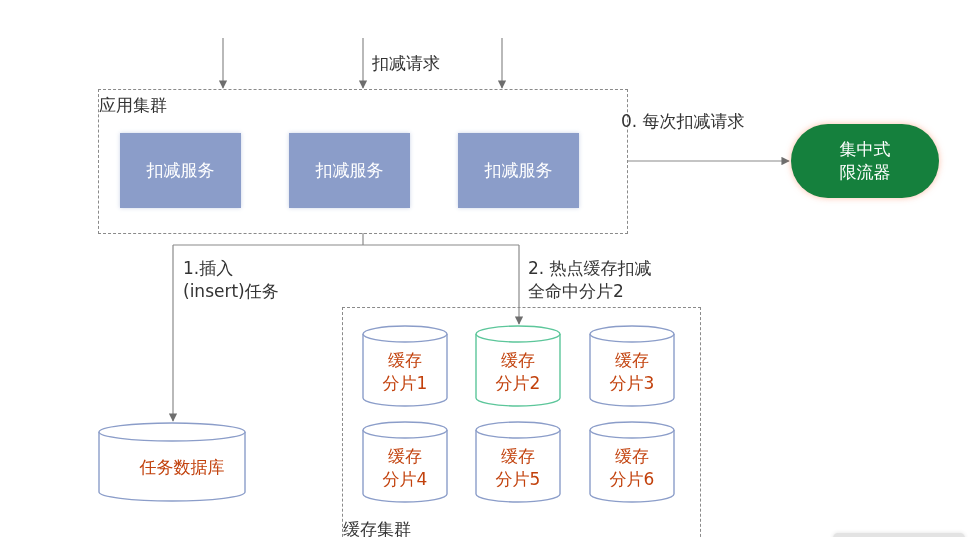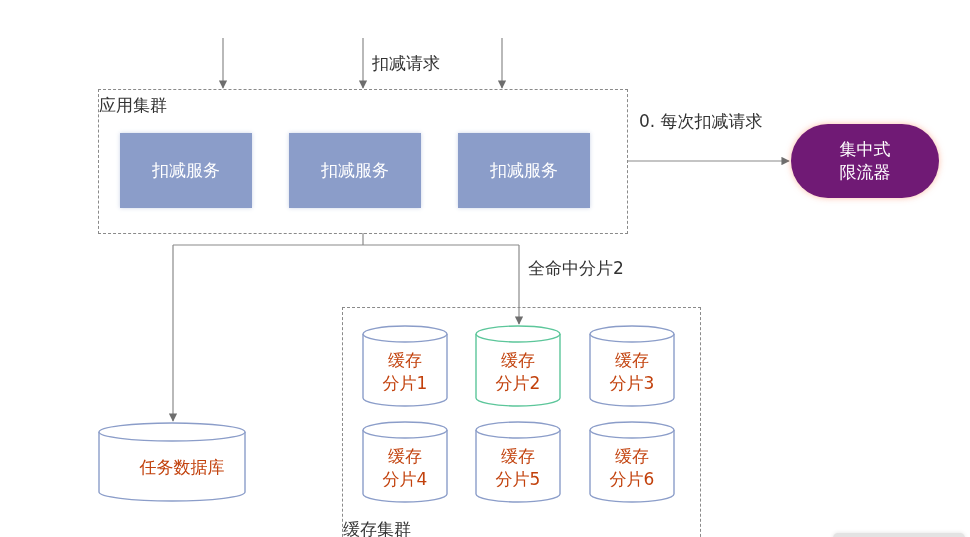--- a/index.html
+++ b/index.html
@@ -2,25 +2,25 @@
 <html><head>
 <meta charset="utf-8">
 <style>
   html, body { margin: 0; padding: 0; background: #ffffff; }
   body { width: 970px; height: 537px; position: relative; overflow: hidden;
          font-family: "DejaVu Sans", "Liberation Sans", sans-serif; color: #333333; }
   svg.wires { position: absolute; left: 0; top: 0; width: 970px; height: 537px; pointer-events: none; }
   .lbl { position: absolute; font-size: 17px; line-height: 23px; color: #333333; white-space: nowrap; }
   .group { position: absolute; border: 1px dashed #8a8a8a; box-sizing: border-box; }
   .group-title { position: absolute; left: 0; right: 0; text-align: left; font-size: 17px; color: #333; }
-  .svc { position: absolute; width: 132px; height: 75px; background: #8b9dc9;
+  .svc { position: absolute; width: 121px; height: 75px; background: #8b9dc9;
          color: #ffffff; font-size: 17px; display: flex; align-items: center; justify-content: center;
          box-shadow: 0 0 4px rgba(139,157,201,0.45); }
   .limiter { position: absolute; left: 791px; top: 124px; width: 148px; height: 74px; border-radius: 37px;
-             background: #701a75; color: #fff; font-size: 17px; line-height: 23px;
+             background: #15803d; color: #fff; font-size: 17px; line-height: 23px;
              display: flex; align-items: center; justify-content: center; text-align: center;
              box-shadow: 0 0 6px rgba(249,139,99,0.55); }
   .cyl { position: absolute; }
   .cyl svg { position: absolute; left: 0; top: 0; overflow: visible; }
   .cyl .txt { position: absolute; left: 0; right: 0; text-align: center; font-size: 17px; line-height: 23px; color: #c2410c; }
   .corner-widget { position: absolute; left: 833px; top: 533px; width: 132px; height: 10px; border-radius: 6px;
                    background: #e3e3e3; box-shadow: 0 0 4px rgba(0,0,0,0.12); }
 </style>
 </head>
 <body>
@@ -46,35 +46,38 @@
 
 <div class="lbl" style="left:372px; top:52px;text-align:center;">扣减请求</div>
 
 <div class="group" style="left:98px; top:89px; width:530px; height:145px;">
   <div class="group-title" style="top:4px;">应用集群</div>
 </div>
 <div class="svc" style="left:120px; top:133px;">扣减服务</div>
 <div class="svc" style="left:289px; top:133px;">扣减服务</div>
 <div class="svc" style="left:458px; top:133px;">扣减服务</div>
 
-<div class="lbl" style="left:639px; top:110px;">
+<div class="lbl" style="left:621px; top:110px;">
   <div>0. 每次扣减请求</div>
 </div>
 
 <div class="limiter">
   <div>
     <div>集中式</div>
     <div>限流器</div>
   </div>
 </div>
 
 <div class="lbl" style="left:183px; top:257px;">
+  <div>1.插入</div>
+  <div>(insert)任务</div>
 </div>
 
 <div class="lbl" style="left:528px; top:257px;">
+  <div>2. 热点缓存扣减</div>
   <div>全命中分片2</div>
 </div>
 
 <div class="cyl" style="left:98px; top:422px; width:168px; height:80px;">
   <svg width="148" height="80">
     <path d="M1,10 L1,70 A73,9 0 0 0 147,70 L147,10" fill="#fff" stroke="#8b9dc9" stroke-width="1.4"></path>
     <ellipse cx="74" cy="10" rx="73" ry="9" fill="#fff" stroke="#8b9dc9" stroke-width="1.4"></ellipse>
   </svg>
   <div class="txt" style="top:34px;">任务数据库</div>
 </div>

